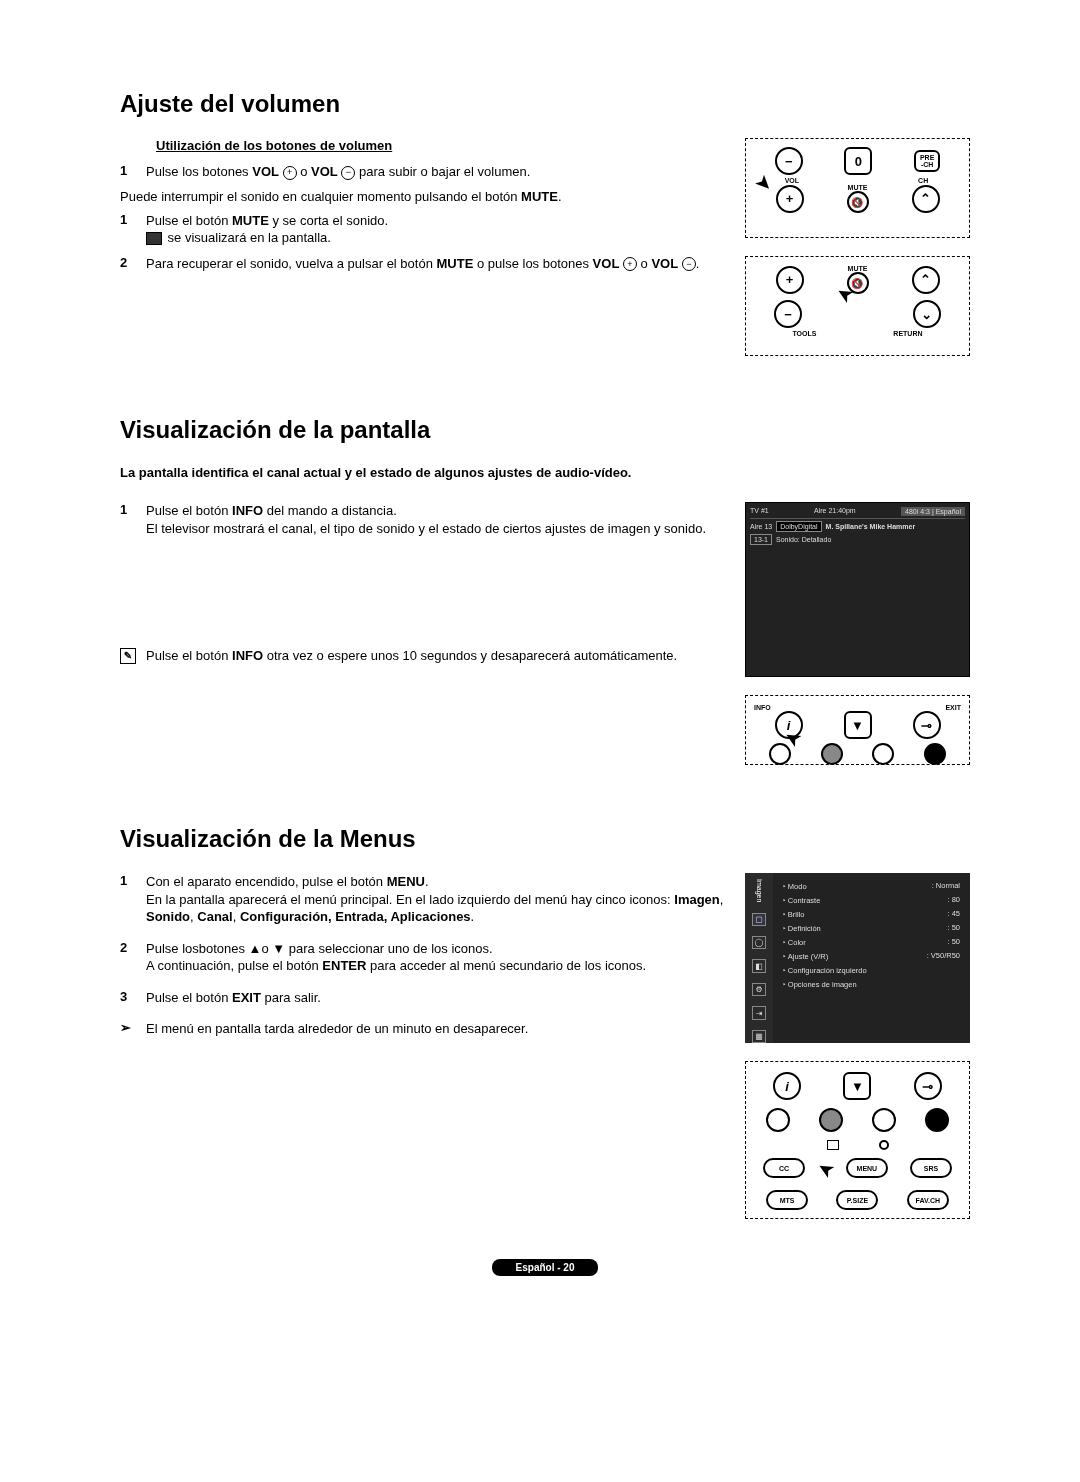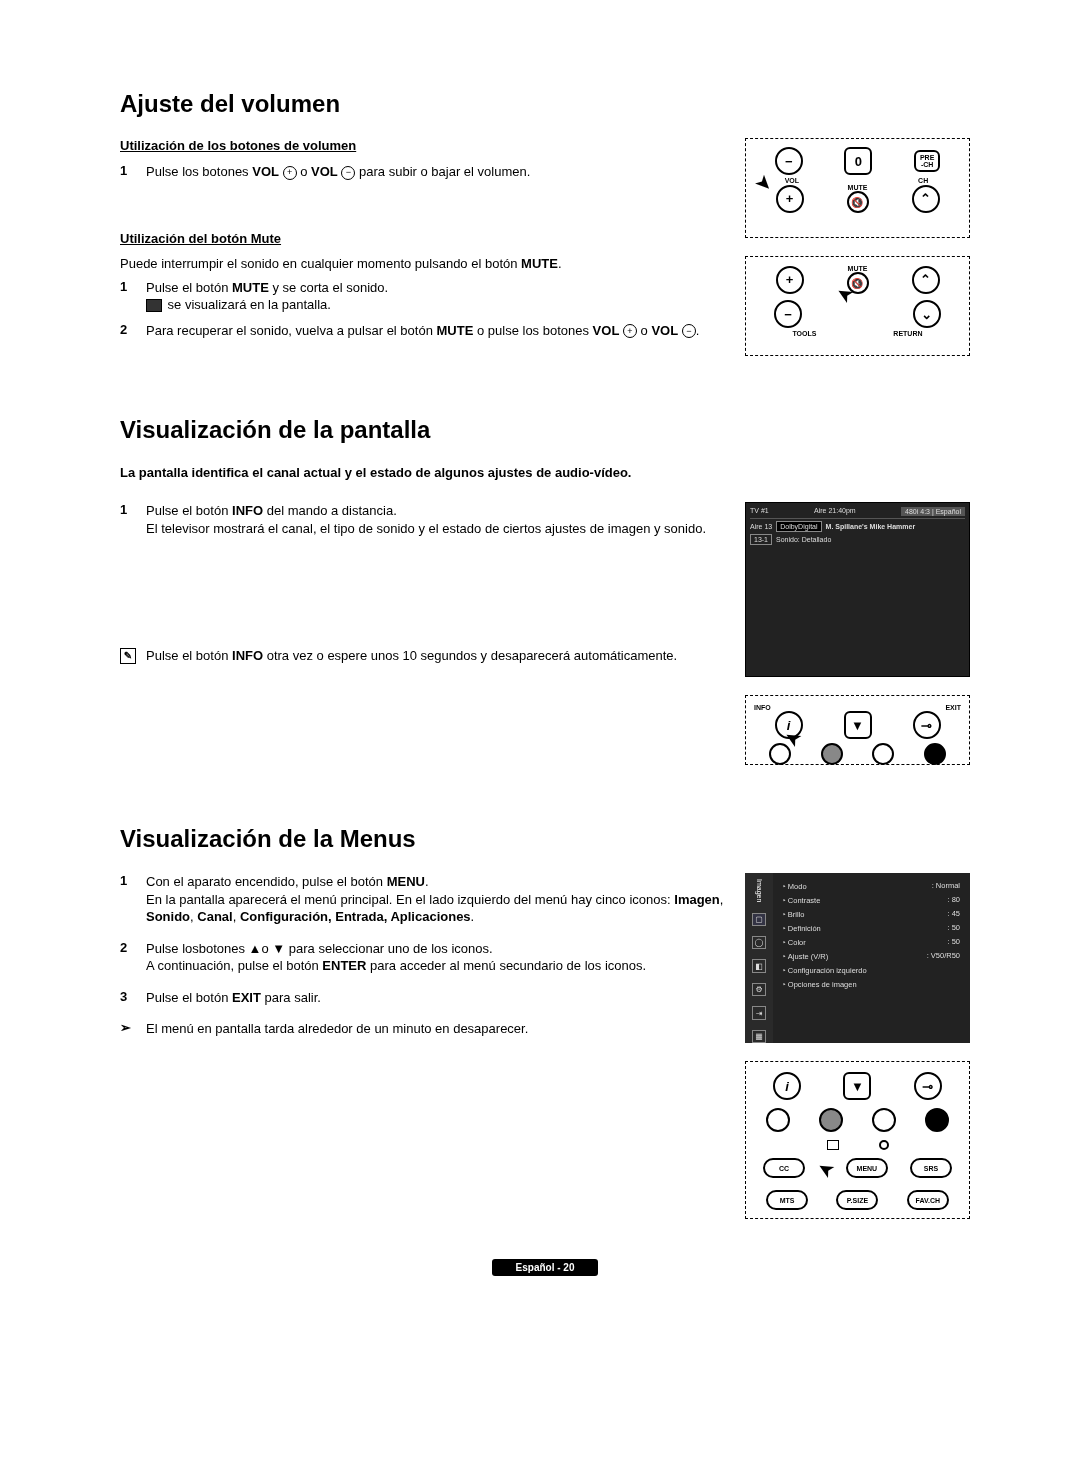--- a/index.html
+++ b/index.html
@@ -14,20 +14,21 @@
   h1 {
     font-size: 24px;
     font-weight: bold;
     margin-bottom: 20px;
   }
   .subhead {
     font-size: 13px;
     font-weight: bold;
     text-decoration: underline;
     margin-bottom: 10px;
+    margin-left: 36px;
   }
   .row { display: flex; gap: 20px; align-items: flex-start; margin-bottom: 40px; }
   .col-text { flex: 1; }
   .col-fig { width: 225px; flex-shrink: 0; }
   .step { display: flex; gap: 12px; margin-bottom: 8px; }
   .step-num { font-weight: bold; width: 14px; }
   .step-body { flex: 1; line-height: 1.35; }
   .inline-circle {
     display: inline-flex;
     width: 14px; height: 14px;
@@ -189,21 +190,21 @@
     text-align: center;
     margin-top: 40px;
   }
   .footer-pill {
     display: inline-block;
     background: #000;
     color: #fff;
     font-size: 10px;
     font-weight: bold;
     padding: 3px 24px;
-    border-radius: 3px;
+    border-radius: 8px;
   }
   .mt { margin-top: 18px; }
   .mt-lg { margin-top: 60px; }
   .gap-v > * + * { margin-top: 8px; }
   .remote-stack > * + * { margin-top: 18px; }
   .lead { font-size: 13px; font-weight: bold; line-height: 1.4; }
   .nbsp { white-space: pre; }
 </style>
 </head>
 <body>
@@ -217,21 +218,20 @@
       <div class="step-num">1</div>
       <div class="step-body">
         <span>Pulse los botones </span><span class="bold">VOL</span>
         <span class="inline-circle">+</span>
         <span> o </span><span class="bold">VOL</span>
         <span class="inline-circle">−</span>
         <span> para subir o bajar el volumen.</span>
       </div>
     </div>
 
-    <div class="subhead mt" style="margin-top:50px;">Utilización del botón Mute</div>
     <div style="margin-bottom:8px;">
       <span>Puede interrumpir el sonido en cualquier momento pulsando el botón </span><span class="bold">MUTE</span><span>.</span>
     </div>
     <div class="step">
       <div class="step-num">1</div>
       <div class="step-body">
         <span>Pulse el botón </span><span class="bold">MUTE</span><span> y se corta el sonido.</span><br>
         <span class="mute-glyph"></span><span> se visualizará en la pantalla.</span>
       </div>
     </div>

